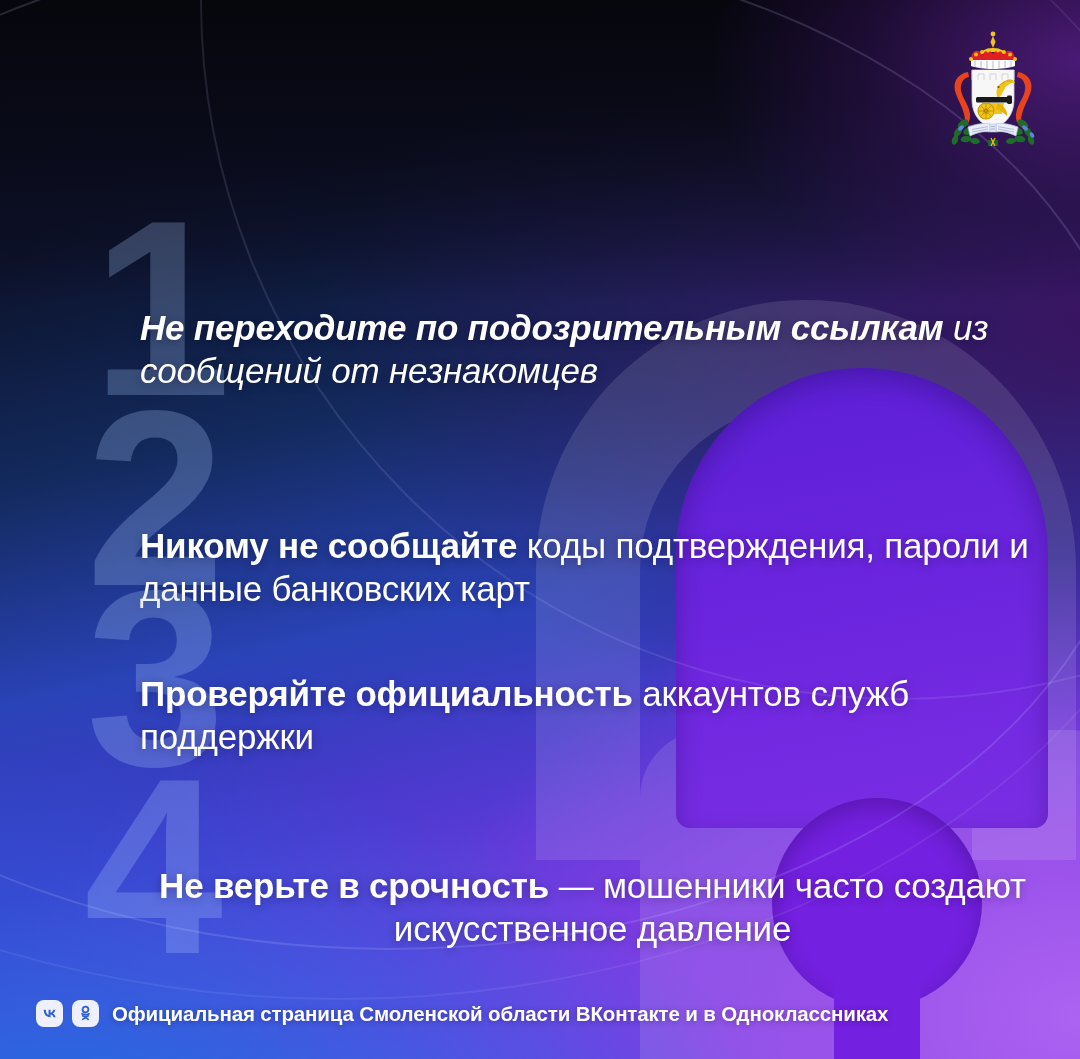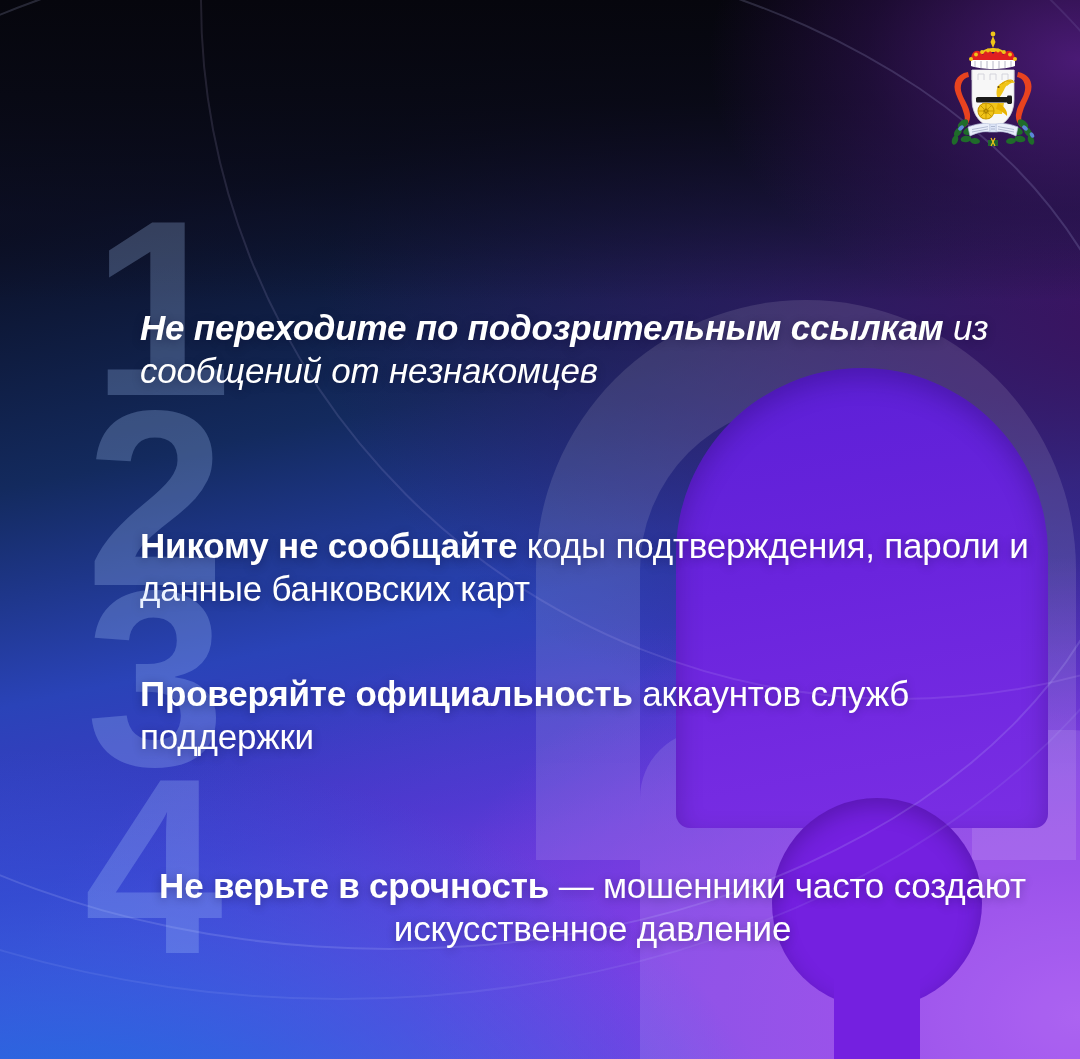--- a/index.html
+++ b/index.html
@@ -324,14 +324,29 @@
 
     <div class="row row-4">
       <div class="row-num">4</div>
       <div class="row-text">
         <b>Не верьте в срочность</b><span> — мошенники часто создают искусственное давление</span>
       </div>
     </div>
 
   </div>
 
+  <div class="footer">
+    <span class="soc">
+      <svg width="19" height="19" viewBox="0 0 24 24" xmlns="http://www.w3.org/2000/svg">
+        <path d="M12.9 16.6c-5.1 0-8.1-3.5-8.2-9.3h2.6c.1 4.3 2 6.1 3.5 6.5V7.3h2.5v3.8c1.5-.2 3-1.8 3.5-3.8h2.5c-.4 2.5-2 4.1-3.1 4.8 1.1.5 2.9 1.9 3.6 4.5h-2.8c-.5-1.7-1.9-3-3.7-3.2v3.2h-.4z" fill="#2f5fd8"></path>
+      </svg>
+    </span>
+    <span class="soc">
+      <svg width="17" height="19" viewBox="0 0 24 24" xmlns="http://www.w3.org/2000/svg">
+        <ellipse cx="12" cy="6.4" rx="4.1" ry="4.2" fill="none" stroke="#2f5fd8" stroke-width="2.6"></ellipse>
+        <path d="M7.1 12.3c1.4 1.1 3.1 1.8 4.9 1.8s3.5-.7 4.9-1.8" fill="none" stroke="#2f5fd8" stroke-width="2.5" stroke-linecap="round"></path>
+        <path d="M8.1 20.3 L15.9 15.3 M15.9 20.3 L8.1 15.3" stroke="#2f5fd8" stroke-width="2.5" stroke-linecap="round"></path>
+      </svg>
+    </span>
+    <span class="footer-text">Официальная страница Смоленской области ВКонтакте и в Одноклассниках</span>
+  </div>
 
 </div>
 
 </body></html>

